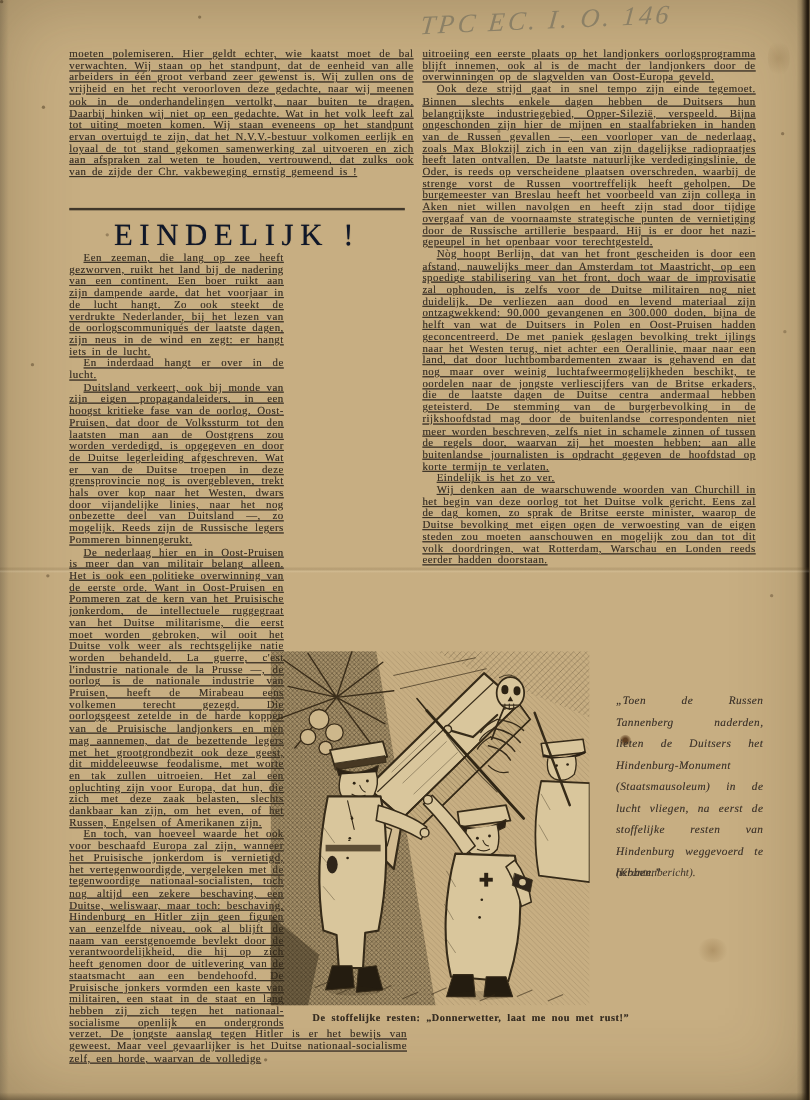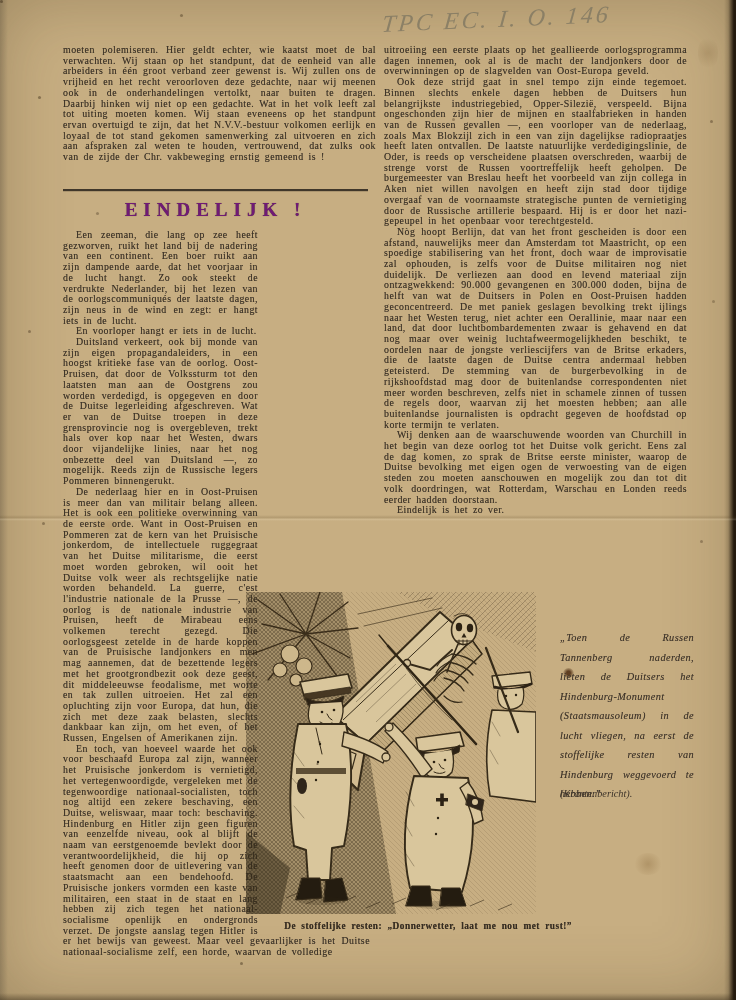--- a/index.html
+++ b/index.html
@@ -11,28 +11,28 @@
       radial-gradient(ellipse 500px 260px at 30% 8%, rgba(90,70,40,0.12), rgba(90,70,40,0) 70%),
       linear-gradient(104deg,#bba办27c 0%,#c2a97d 0%,#c9b085 28%,#cdb58b 58%,#c5ac80 100%);
     background-color:#c7ae82;
     box-shadow:inset 0 0 70px rgba(70,52,24,0.30);
   }
   .abs{position:absolute;}
   .body-text{
     font-size:9.9px;line-height:10.7px;text-align:justify;
     letter-spacing:0.45px;word-spacing:2px;
     text-shadow:0 0 0.5px rgba(58,49,38,0.55);
-    hyphens:auto;-webkit-hyphens:auto;
+    hyphens:auto;text-decoration:underline;-webkit-hyphens:auto;
   }
   .body-text p{margin:0;text-indent:13px;}
   .body-text p.noindent{text-indent:0;}
   .rule{height:2px;background:#40372a;box-shadow:0 0.5px 0 rgba(64,55,42,0.4);}
   .headline{
-    text-align:center;font-weight:bold;font-size:19px;letter-spacing:6px;
-    color:#701a75;text-shadow:0 0 0.7px rgba(47,40,30,0.8);
+    text-align:center;font-weight:normal;font-size:28px;letter-spacing:6px;
+    color:#0f172a;text-shadow:0 0 0.7px rgba(47,40,30,0.8);
   }
   .handwriting{
     font-style:italic;font-size:24px;letter-spacing:3px;color:#837a63;
     transform:rotate(-2.5deg) skewX(-8deg);opacity:0.85;white-space:nowrap;
   }
   .quote{
     font-style:italic;font-size:10.3px;line-height:19.5px;text-align:justify;
     letter-spacing:0.4px;word-spacing:3px;color:#3e342a;
     text-shadow:0 0 0.5px rgba(62,52,42,0.5);
   }
@@ -90,32 +90,32 @@
     <p class="noindent">moeten polemiseren. Hier geldt echter, wie kaatst moet de bal verwachten. Wij staan op het standpunt, dat de eenheid van alle arbeiders in één groot verband zeer gewenst is. Wij zullen ons de vrijheid en het recht veroorloven deze gedachte, naar wij meenen ook in de onderhandelingen vertolkt, naar buiten te dragen. Daarbij hinken wij niet op een gedachte. Wat in het volk leeft zal tot uiting moeten komen. Wij staan eveneens op het standpunt ervan overtuigd te zijn, dat het N.V.V.-bestuur volkomen eerlijk en loyaal de tot stand gekomen samenwerking zal uitvoeren en zich aan afspraken zal weten te houden, vertrouwend, dat zulks ook van de zijde der Chr. vakbeweging ernstig gemeend is !</p>
   </div>
 
   <div class="abs rule" style="left:63px;top:189px;width:305px;"></div>
 
   <div class="abs headline" style="left:63px;top:199px;width:305px;">EINDELIJK !</div>
 
   <div class="abs body-text" style="left:63px;top:230px;width:307px;height:702px;">
     <div class="illu-intrude"></div>
     <p>Een zeeman, die lang op zee heeft gezworven, ruikt het land bij de nadering van een continent. Een boer ruikt aan zijn dampende aarde, dat het voorjaar in de lucht hangt. Zo ook steekt de verdrukte Nederlander, bij het lezen van de oorlogscommuniqués der laatste dagen, zijn neus in de wind en zegt: er hangt iets in de lucht.</p>
-    <p>En voorloper hangt er iets in de lucht.</p>
+    <p>En inderdaad hangt er over in de lucht.</p>
     <p>Duitsland verkeert, ook bij monde van zijn eigen propagandaleiders, in een hoogst kritieke fase van de oorlog. Oost-Pruisen, dat door de Volkssturm tot den laatsten man aan de Oostgrens zou worden verdedigd, is opgegeven en door de Duitse legerleiding afgeschreven. Wat er van de Duitse troepen in deze grensprovincie nog is overgebleven, trekt hals over kop naar het Westen, dwars door vijandelijke linies, naar het nog onbezette deel van Duitsland —, zo mogelijk. Reeds zijn de Russische legers Pommeren binnengerukt.</p>
     <p>De nederlaag hier en in Oost-Pruisen is meer dan van militair belang alleen. Het is ook een politieke overwinning van de eerste orde. Want in Oost-Pruisen en Pommeren zat de kern van het Pruisische jonkerdom, de intellectuele ruggegraat van het Duitse militarisme, die eerst moet worden gebroken, wil ooit het Duitse volk weer als rechtsgelijke natie worden behandeld. La guerre, c'est l'industrie nationale de la Prusse —, de oorlog is de nationale industrie van Pruisen, heeft de Mirabeau eens volkemen terecht gezegd. Die oorlogsgeest zetelde in de harde koppen van de Pruisische landjonkers en men mag aannemen, dat de bezettende legers met het grootgrondbezit ook deze geest, dit middeleeuwse feodalisme, met worte en tak zullen uitroeien. Het zal een opluchting zijn voor Europa, dat hun, die zich met deze zaak belasten, slechts dankbaar kan zijn, om het even, of het Russen, Engelsen of Amerikanen zijn.</p>
     <p>En toch, van hoeveel waarde het ook voor beschaafd Europa zal zijn, wanneer het Pruisische jonkerdom is vernietigd, het vertegenwoordigde, vergeleken met de tegenwoordige nationaal-socialisten, toch nog altijd een zekere beschaving, een Duitse, weliswaar, maar toch: beschaving. Hindenburg en Hitler zijn geen figuren van eenzelfde niveau, ook al blijft de naam van eerstgenoemde bevlekt door de verantwoordelijkheid, die hij op zich heeft genomen door de uitlevering van de staatsmacht aan een bendehoofd. De Pruisische jonkers vormden een kaste van militairen, een staat in de staat en lang hebben zij zich tegen het nationaal-socialisme openlijk en ondergronds verzet. De jongste aanslag tegen Hitler is er het bewijs van geweest. Maar veel gevaarlijker is het Duitse nationaal-socialisme zelf, een horde, waarvan de volledige</p>
   </div>
 
   <div class="abs body-text" style="left:384px;top:45px;width:303px;">
-    <p class="noindent">uitroeiing een eerste plaats op het geallieerde oorlogsprogramma dagen innemen, ook al is de macht der landjonkers door de overwinningen op de slagvelden van Oost-Europa geveld.</p>
+    <p class="noindent">uitroeiing een eerste plaats op het landjonkers oorlogsprogramma blijft innemen, ook al is de macht der landjonkers door de overwinningen op de slagvelden van Oost-Europa geveld.</p>
     <p>Ook deze strijd gaat in snel tempo zijn einde tegemoet. Binnen slechts enkele dagen hebben de Duitsers hun belangrijkste industriegebied, Opper-Silezië, verspeeld. Bijna ongeschonden zijn hier de mijnen en staalfabrieken in handen van de Russen gevallen —, een voorloper van de nederlaag, zoals Max Blokzijl zich in een van zijn dagelijkse radiopraatjes heeft laten ontvallen. De laatste natuurlijke verdedigingslinie, de Oder, is reeds op verscheidene plaatsen overschreden, waarbij de strenge vorst de Russen voortreffelijk heeft geholpen. De burgemeester van Breslau heeft het voorbeeld van zijn collega in Aken niet willen navolgen en heeft zijn stad door tijdige overgaaf van de voornaamste strategische punten de vernietiging door de Russische artillerie bespaard. Hij is er door het nazi-gepeupel in het openbaar voor terechtgesteld.</p>
     <p>Nòg hoopt Berlijn, dat van het front gescheiden is door een afstand, nauwelijks meer dan Amsterdam tot Maastricht, op een spoedige stabilisering van het front, doch waar de improvisatie zal ophouden, is zelfs voor de Duitse militairen nog niet duidelijk. De verliezen aan dood en levend materiaal zijn ontzagwekkend: 90.000 gevangenen en 300.000 doden, bijna de helft van wat de Duitsers in Polen en Oost-Pruisen hadden geconcentreerd. De met paniek geslagen bevolking trekt ijlings naar het Westen terug, niet achter een Oerallinie, maar naar een land, dat door luchtbombardementen zwaar is gehavend en dat nog maar over weinig luchtafweermogelijkheden beschikt, te oordelen naar de jongste verliescijfers van de Britse erkaders, die de laatste dagen de Duitse centra andermaal hebben geteisterd. De stemming van de burgerbevolking in de rijkshoofdstad mag door de buitenlandse correspondenten niet meer worden beschreven, zelfs niet in schamele zinnen of tussen de regels door, waarvan zij het moesten hebben; aan alle buitenlandse journalisten is opdracht gegeven de hoofdstad op korte termijn te verlaten.</p>
+    <p>Eindelijk is het zo ver.</p>
     <p>Wij denken aan de waarschuwende woorden van Churchill in het begin van deze oorlog tot het Duitse volk gericht. Eens zal de dag komen, zo sprak de Britse eerste minister, waarop de Duitse bevolking met eigen ogen de verwoesting van de eigen steden zou moeten aanschouwen en mogelijk zou dan tot dit volk doordringen, wat Rotterdam, Warschau en Londen reeds eerder hadden doorstaan.</p>
-    <p>Eindelijk is het zo ver.</p>
   </div>
 
   <div class="abs" style="left:246px;top:592px;width:290px;height:322px;">
     <svg width="290" height="322" viewBox="0 0 290 322">
       <defs>
         <pattern id="hA" width="6" height="6" patternUnits="userSpaceOnUse">
           <path d="M0,6 L6,0" stroke="#453722" stroke-width="0.7" opacity="0.55"></path>
         </pattern>
         <pattern id="hB" width="5" height="5" patternUnits="userSpaceOnUse">
           <path d="M0,0 L5,5" stroke="#453722" stroke-width="0.6" opacity="0.45"></path>

